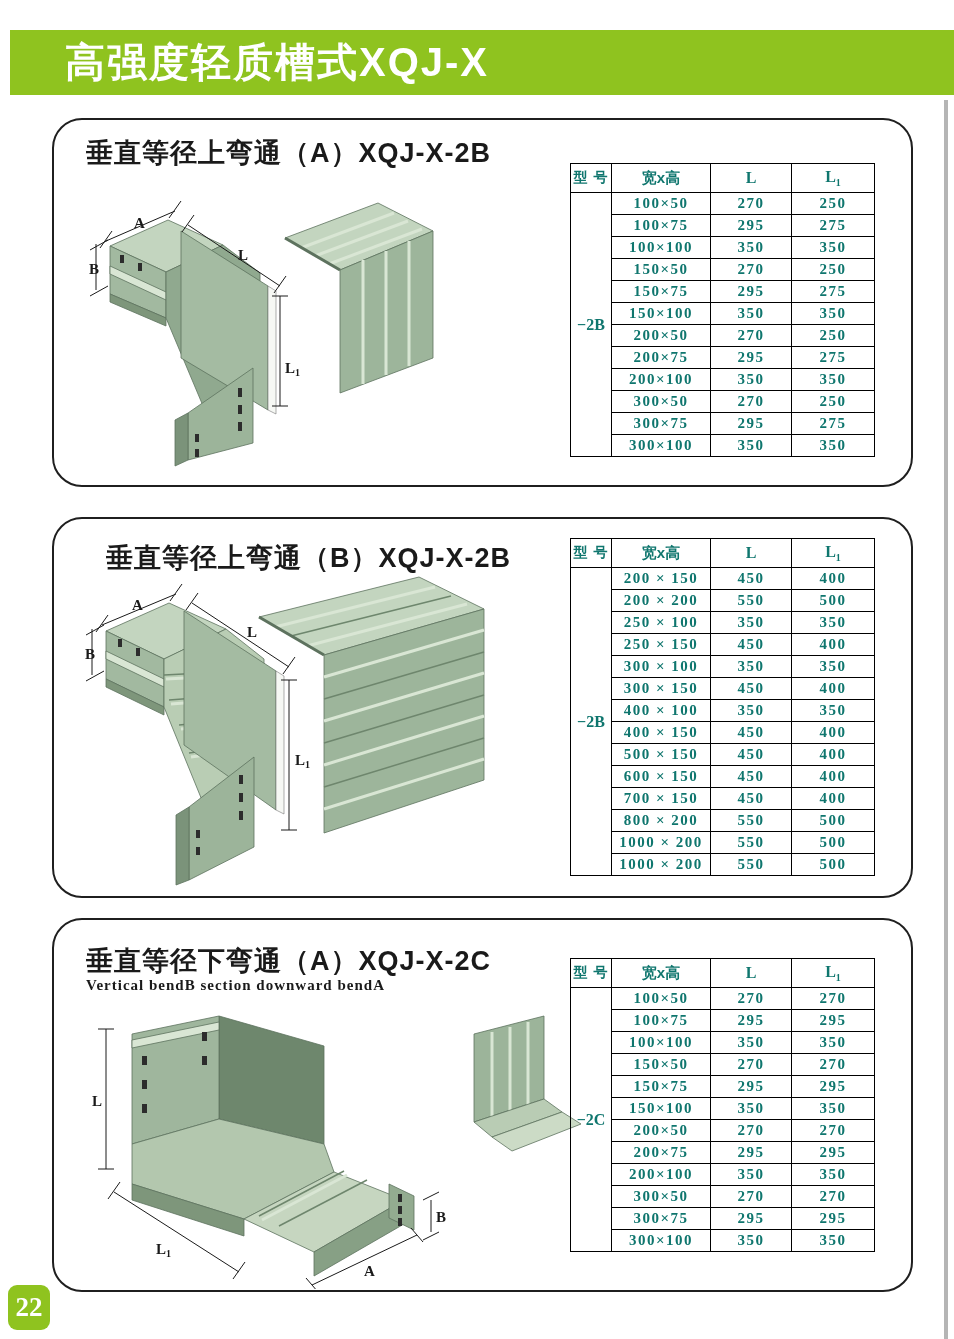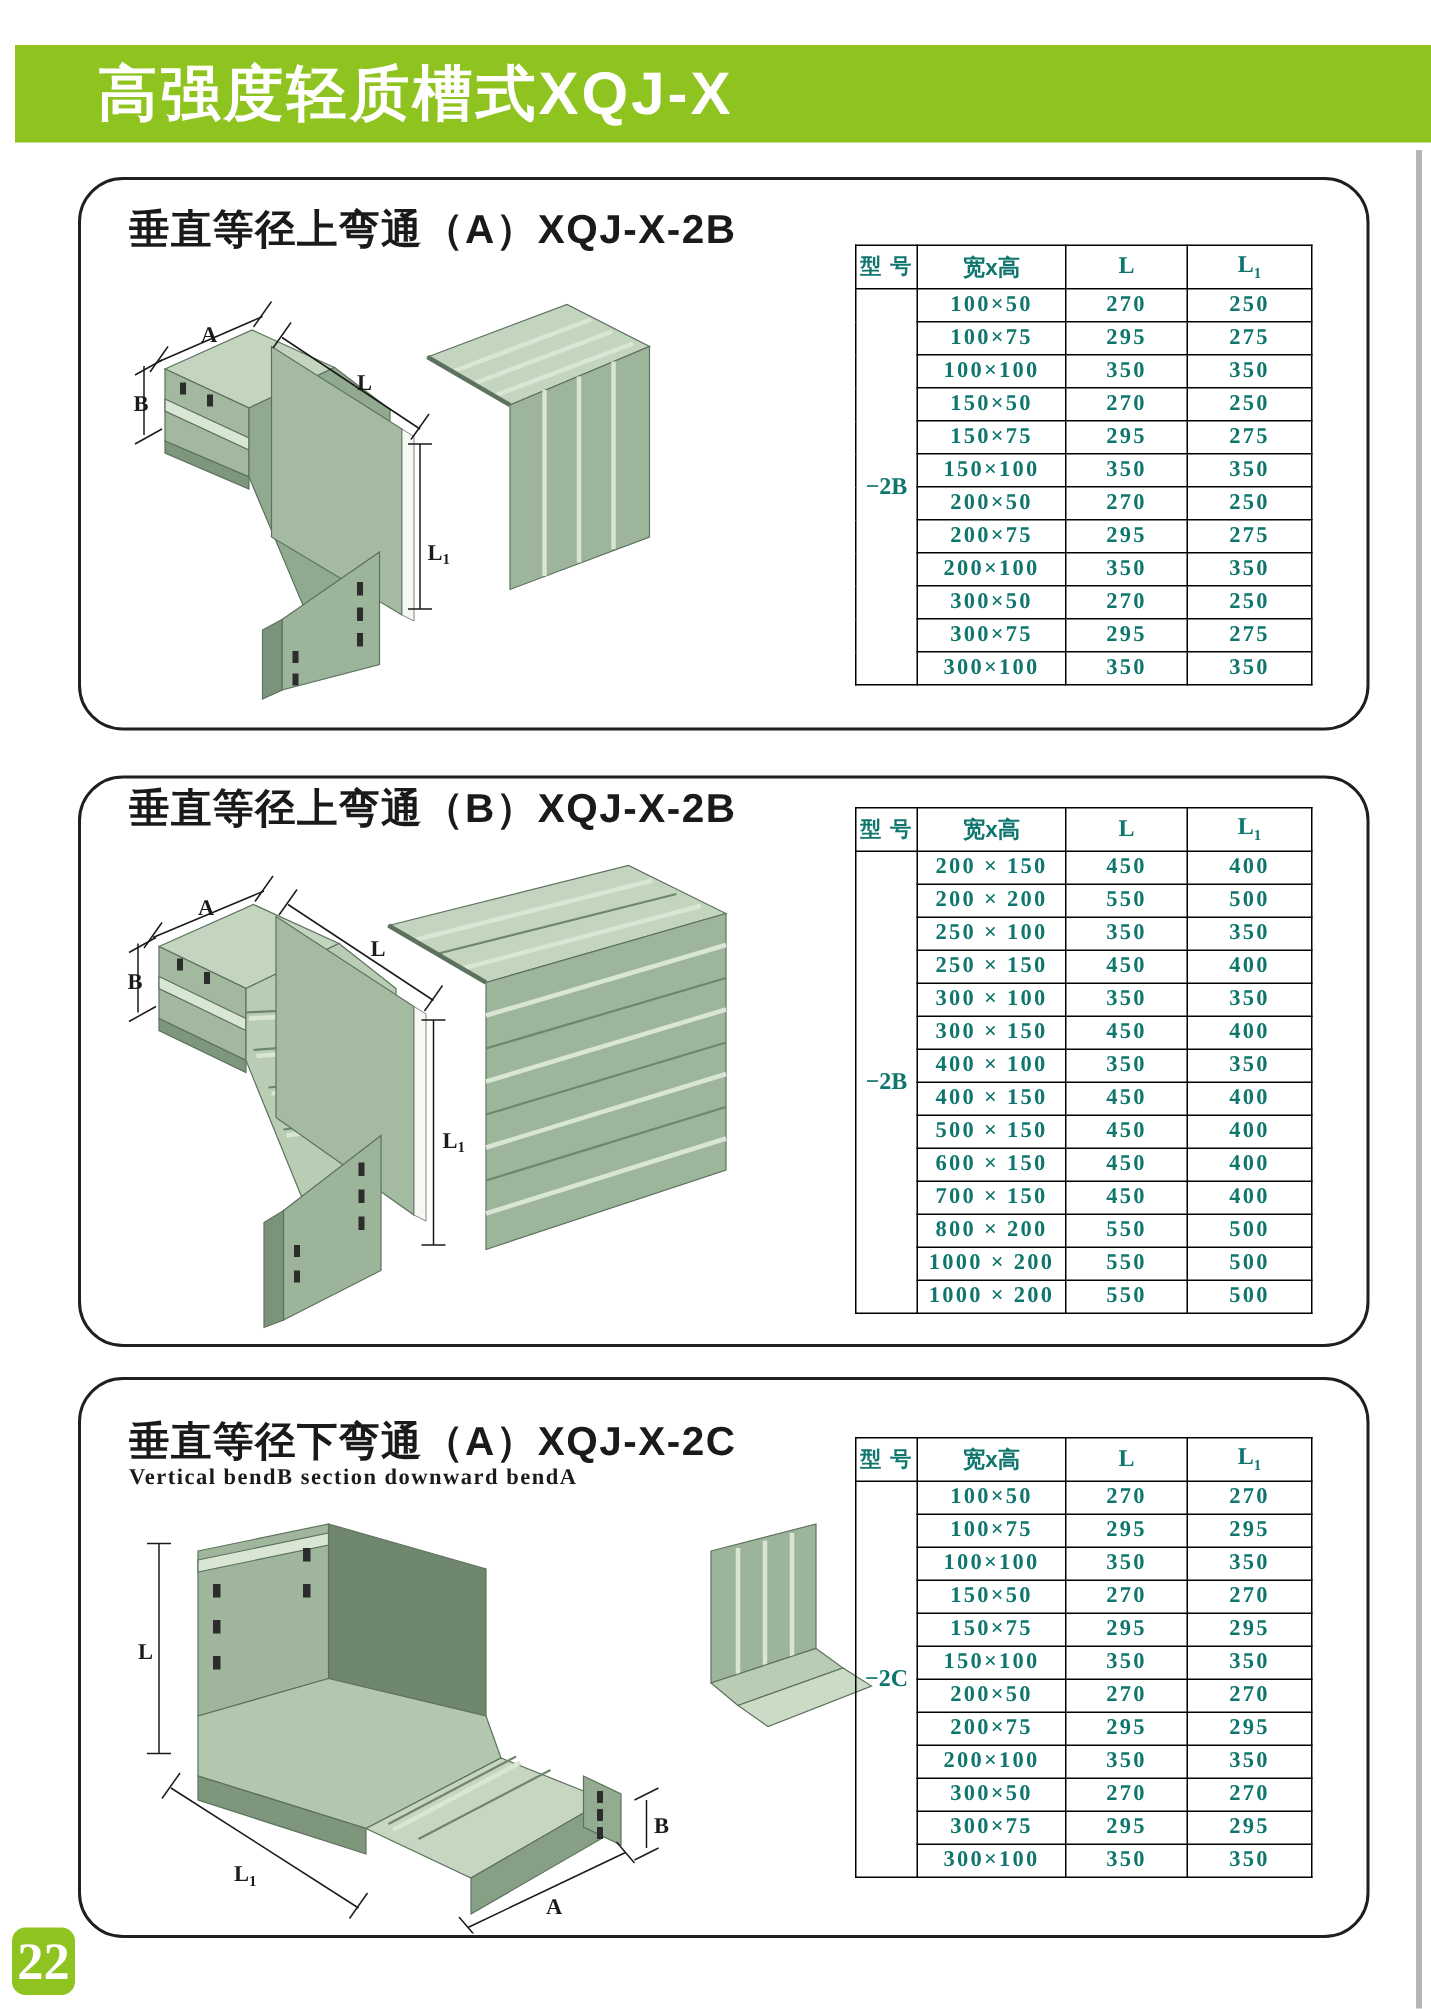--- a/index.html
+++ b/index.html
@@ -20,21 +20,21 @@
   }
   .panel{
     position:absolute;left:52px;width:861px;border:2px solid #1f1f1f;
     border-radius:30px;background:#fff;box-sizing:border-box;
   }
   #panel1{top:118px;height:369px;}
   #panel2{top:517px;height:381px;}
   #panel3{top:918px;height:374px;}
   .sec-title{position:absolute;left:32px;}
   #panel1 .sec-title{top:18px;}
-  #panel2 .sec-title{top:5px;}
+  #panel2 .sec-title{top:24px;margin-left:20px;}
   #panel3 .sec-title{top:26px;}
   .sec-title h2{
     margin:0;font-size:27px;font-weight:bold;letter-spacing:1px;line-height:30px;white-space:nowrap;
   }
   .sec-title .subtitle{
     font-family:"Liberation Serif",serif;font-weight:bold;font-size:15px;
     letter-spacing:1px;line-height:18px;white-space:nowrap;
   }
   .tablewrap{position:absolute;right:36px;}
   #panel1 .tablewrap{top:43px;}
@@ -56,21 +56,21 @@
   table.spec th.l1-h{width:82px;}
   table.spec td{height:21px;letter-spacing:1.5px;}
   table.spec td.model-cell{font-size:16px;letter-spacing:0;}
   sub{font-size:10px;}
   .illus{position:absolute;}
   #panel1 .illus{left:34px;top:78px;width:500px;height:275px;}
   #panel2 .illus{left:30px;top:56px;width:520px;height:315px;}
   #panel3 .illus{left:30px;top:84px;width:500px;height:285px;}
   .pagenum{
     position:absolute;left:8px;top:1285px;width:42px;height:45px;border-radius:9px;
-    color:#fff;font-family:"Liberation Serif",serif;font-weight:bold;font-size:35px;
+    color:#fff;font-family:"Liberation Serif",serif;font-weight:bold;font-size:27px;
     display:flex;align-items:center;justify-content:center;
   }
   svg text{font-family:"Liberation Serif",serif;font-weight:bold;font-size:15px;fill:#1a1a1a;}
   svg .dim{stroke:#1a1a1a;stroke-width:1;fill:none;}
   svg polygon{stroke:#5d725e;stroke-width:0.8;}
   svg .rib{stroke:#d9e6d4;stroke-width:3;fill:none;}
   svg .seam{stroke:#6e866d;stroke-width:1.5;fill:none;}
   svg .slot{fill:#2c2c2c;stroke:none;}
   svg .whiteedge{fill:#f6f8f4;stroke:#777;stroke-width:0.6;}
 </style>

